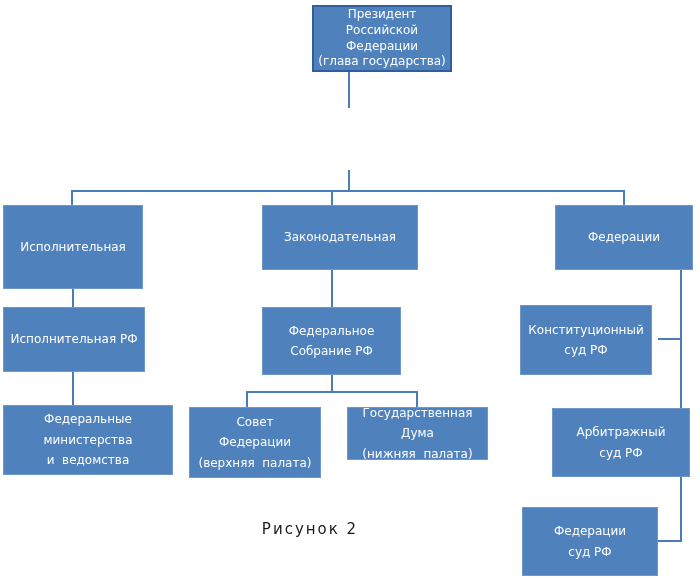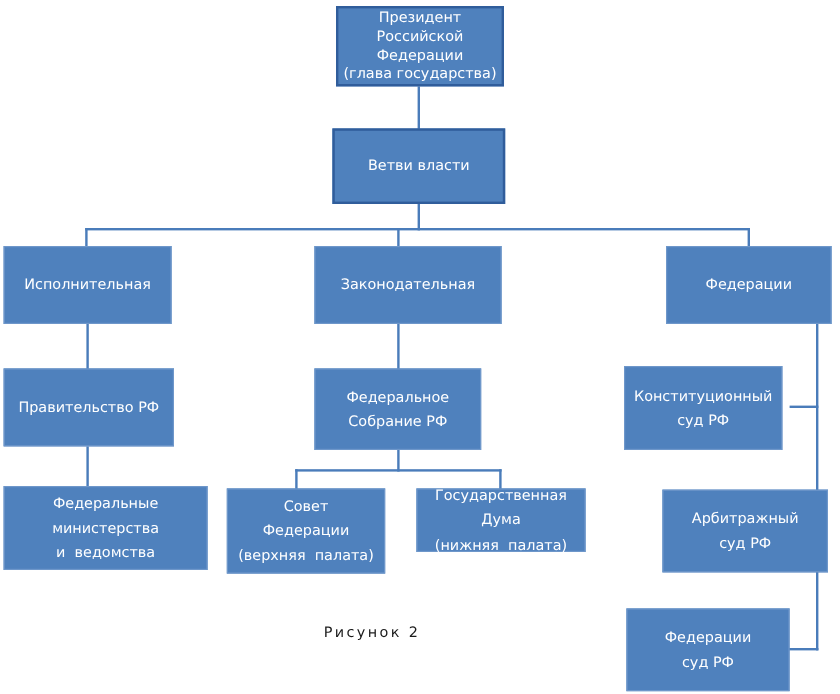--- a/index.html
+++ b/index.html
@@ -20,37 +20,38 @@
     display: flex;
     align-items: center;
     justify-content: center;
     text-align: center;
     font-size: 12px;
     line-height: 1.7;
     white-space: pre-wrap;
   }
   .node.top-style {
     border: 2px solid var(--box-border-dark, #305d9b);
+    margin-left: 32px;
   }
   .node.tight { line-height: 1.3; }
   .node.single { line-height: 1.2; }
   .ln {
     position: absolute;
     background: var(--connector, #4a7cba);
   }
   .ln.v { width: 2px; }
   .ln.h { height: 2px; }
   .caption {
     position: absolute;
     left: 240px;
     top: 520px;
     width: 140px;
     text-align: center;
     color: var(--caption-text, #1a1a1a);
-    font-size: 12px;
+    font-size: 15px;
     letter-spacing: 2px;
   }
 </style>
 </head>
 <body>
 
 <div class="canvas">
 
   <div class="ln v" style="left:348px; top:72px;  height:36px"></div>
   <div class="ln v" style="left:348px; top:170px; height:22px"></div>
@@ -68,29 +69,28 @@
   <div class="ln v" style="left:680px; top:270px; height:272px"></div>
   <div class="ln h" style="left:658px; top:338px; width:24px"></div>
   <div class="ln h" style="left:656px; top:440px; width:26px"></div>
   <div class="ln h" style="left:656px; top:540px; width:26px"></div>
 
   <div class="node top-style tight" style="left:280px; top:5px;   width:140px; height:67px">Президент
 Российской
 Федерации
 (глава государства)</div>
 
-  <div class="node top-style single" style="left:277px; top:107px; width:144px; height:63px">Ветви власти</div>
 
-  <div class="node single" style="left:3px;   top:205px; width:140px; height:65px">Исполнительная</div>
+  <div class="node single" style="left:3px;   top:205px; width:140px; height:84px">Исполнительная</div>
 
   <div class="node single" style="left:262px; top:205px; width:156px; height:65px">Законодательная</div>
 
   <div class="node single" style="left:555px; top:205px; width:138px; height:65px">Федерации</div>
 
-  <div class="node single" style="left:3px;   top:307px; width:142px; height:65px">Правительство РФ</div>
+  <div class="node single" style="left:3px;   top:307px; width:142px; height:65px">Исполнительная РФ</div>
 
   <div class="node" style="left:262px; top:307px; width:139px; height:68px">Федеральное
 Собрание РФ</div>
 
   <div class="node" style="left:520px; top:305px; width:132px; height:70px">Конституционный
 суд РФ</div>
 
   <div class="node" style="left:3px;   top:405px; width:170px; height:70px">Федеральные
 министерства
 и  ведомства</div>

